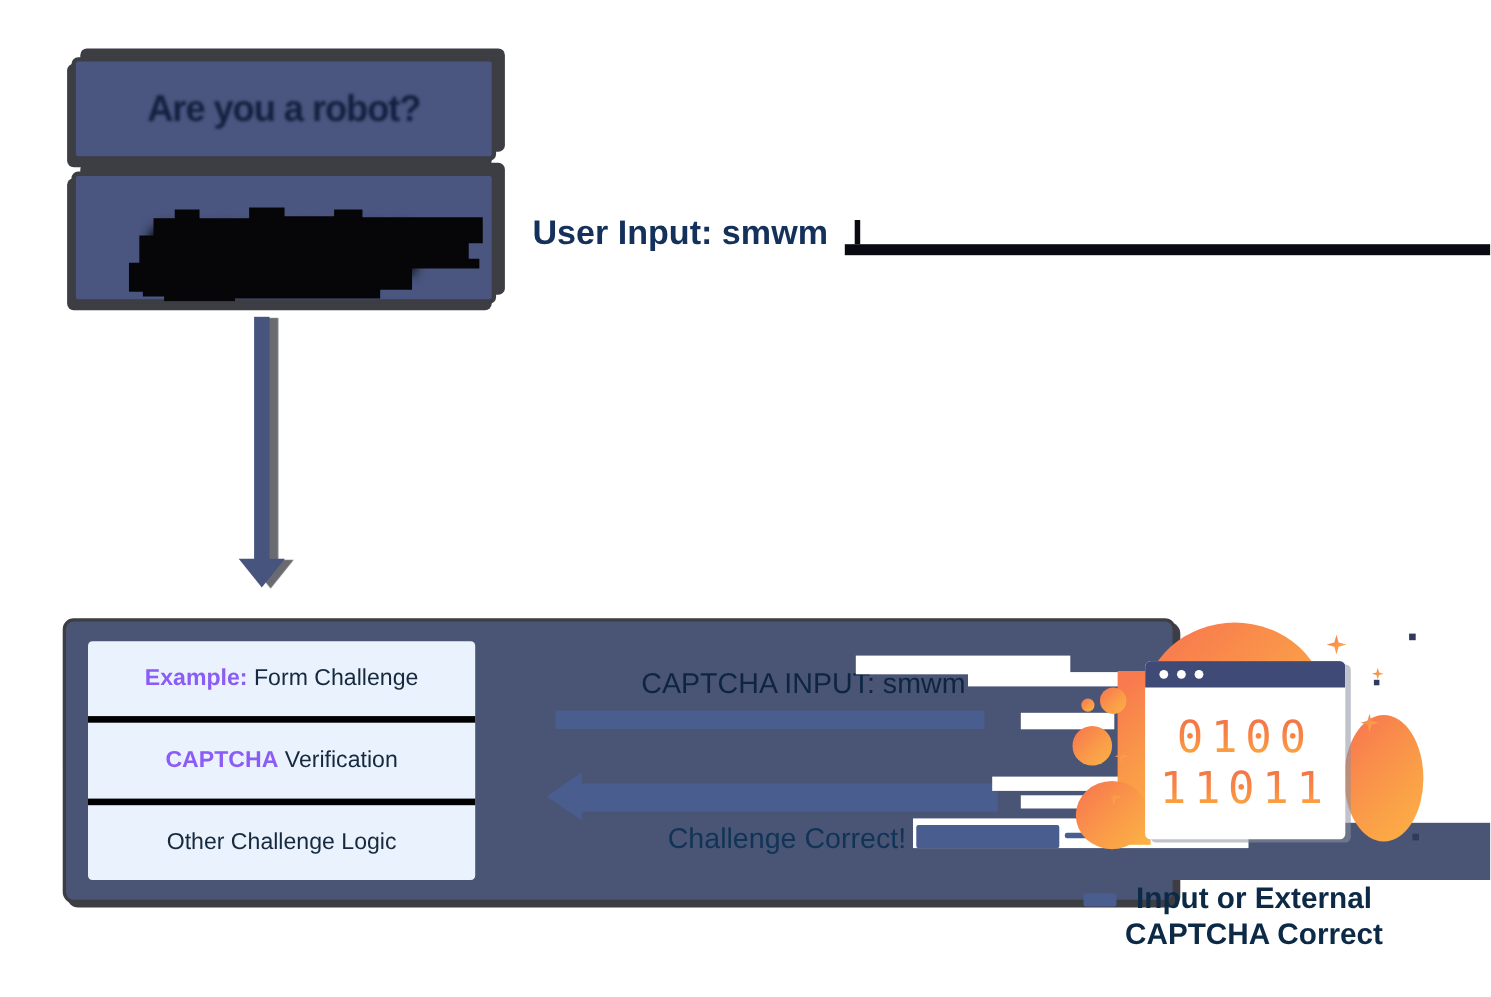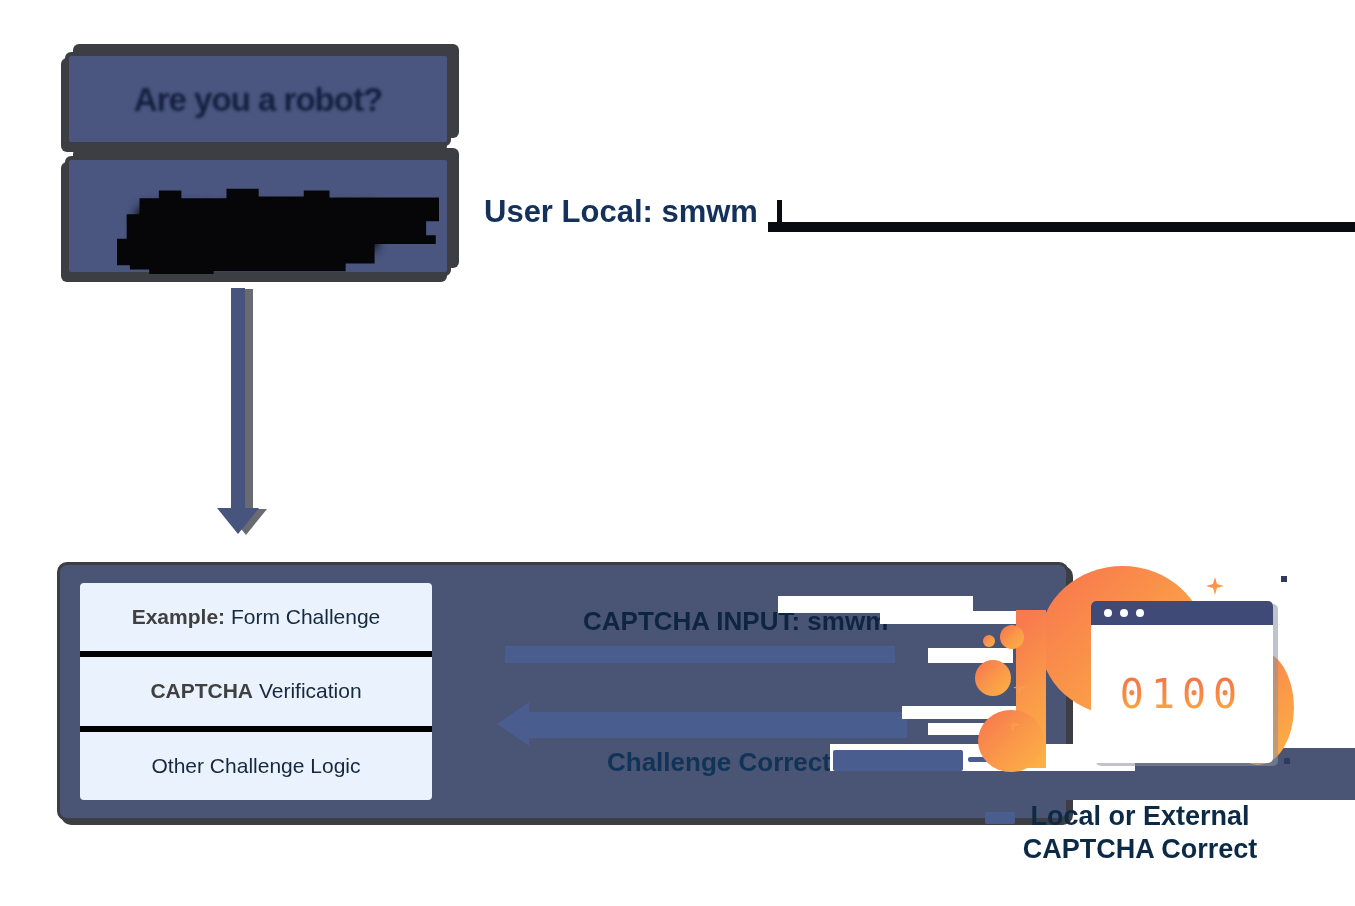--- a/index.html
+++ b/index.html
@@ -35,23 +35,23 @@
 
   
   .panel{background:#4a5474;border:3px solid #3d3d44;border-radius:10px;
          box-shadow:4px 4px 0 #3d3d44;z-index:1;}
   .panel-ext{background:#4a5474;z-index:1;}
 
   .lightbox{background:#e9f2fd;border-radius:4px;display:flex;flex-direction:column;z-index:2;}
   .lrow{flex:1;display:flex;align-items:center;justify-content:center;
         font-size:21px;color:#16293e;}
   .lrow + .lrow{border-top:6px solid #000000;}
-  .lrow b{font-weight:700;color:#404040;}
+  .lrow b{font-weight:700;color:#8b5cf6;}
 
-  .panel-label{font-weight:700;color:#0e2542;filter:blur(.7px);white-space:nowrap;z-index:3;}
+  .panel-label{font-weight:400;color:#0e2542;filter:blur(.7px);white-space:nowrap;z-index:3;}
 
   .shaft-h{background:#4a5d8f;z-index:3;}
   .head-left{width:0;height:0;border-top:22px solid transparent;border-bottom:22px solid transparent;
              border-right:32px solid #4a5d8f;z-index:3;}
   .streak{background:#ffffff;z-index:4;}
   .glitch{background:#4a5d8f;z-index:5;border-radius:2px;}
   .glitch-line{background:#0a0a12;z-index:3;}
 
   
   .orange{background:linear-gradient(135deg,#f87a4e 10%,#fa9a49 55%,#fcb244 100%);}
@@ -85,21 +85,21 @@
     <div class="qtext">Are you a robot?</div>
   </div>
 
   <div class="abs flowbox" style="left:65px;top:156px;width:378px;height:112px;">
     <div class="abs blob" style="left:48px;top:26px;width:322px;height:88px;">
       <span class="blob-word">smwm</span>
       <div class="blob-shape"></div>
     </div>
   </div>
 
-  <div class="abs navy-label" style="left:484px;top:194px;font-size:31px;">User Local: smwm</div>
+  <div class="abs navy-label" style="left:484px;top:194px;font-size:31px;">User Input: smwm</div>
   <div class="abs glitch-line" style="left:768px;top:222px;width:587px;height:10px;"></div>
   <div class="abs glitch-line" style="left:777px;top:200px;width:5px;height:22px;"></div>
 
   <div class="abs varrow" style="left:224px;top:288px;width:28px;height:248px;">
     <div class="shaft"></div>
     <div class="head"></div>
   </div>
 
   <div class="abs panel" style="left:57px;top:562px;width:1006px;height:253px;"></div>
   <div class="abs panel-ext" style="left:1060px;top:748px;width:295px;height:52px;"></div>
@@ -146,29 +146,30 @@
 
   <div class="abs orange sparkle" style="left:1206px;top:577px;width:18px;height:18px;"></div>
   <div class="abs orange sparkle" style="left:1247px;top:607px;width:11px;height:11px;"></div>
   <div class="abs orange sparkle" style="left:1237px;top:649px;width:16px;height:16px;"></div>
   <div class="abs orange sparkle" style="left:1013px;top:681px;width:13px;height:13px;"></div>
   <div class="abs orange sparkle" style="left:1005px;top:717px;width:15px;height:15px;"></div>
   <div class="abs darkdot" style="left:1281px;top:576px;width:6px;height:6px;"></div>
   <div class="abs darkdot" style="left:1249px;top:618px;width:5px;height:5px;"></div>
   <div class="abs darkdot" style="left:1284px;top:758px;width:6px;height:6px;"></div>
 
-  <div class="abs browser" style="left:1091px;top:601px;width:182px;height:162px;">
+  <div class="abs browser" style="left:1041px;top:601px;width:182px;height:162px;">
     <div class="browser-header">
       <div class="dot"></div>
       <div class="dot"></div>
       <div class="dot"></div>
     </div>
     <div class="digits">
       <div>0100</div>
+      <div>11011</div>
     </div>
   </div>
 
   <div class="abs caption" style="left:1000px;top:800px;width:280px;">
-    <div>Local or External</div>
+    <div>Input or External</div>
     <div>CAPTCHA Correct</div>
   </div>
 
 </div>
 
 </body></html>

